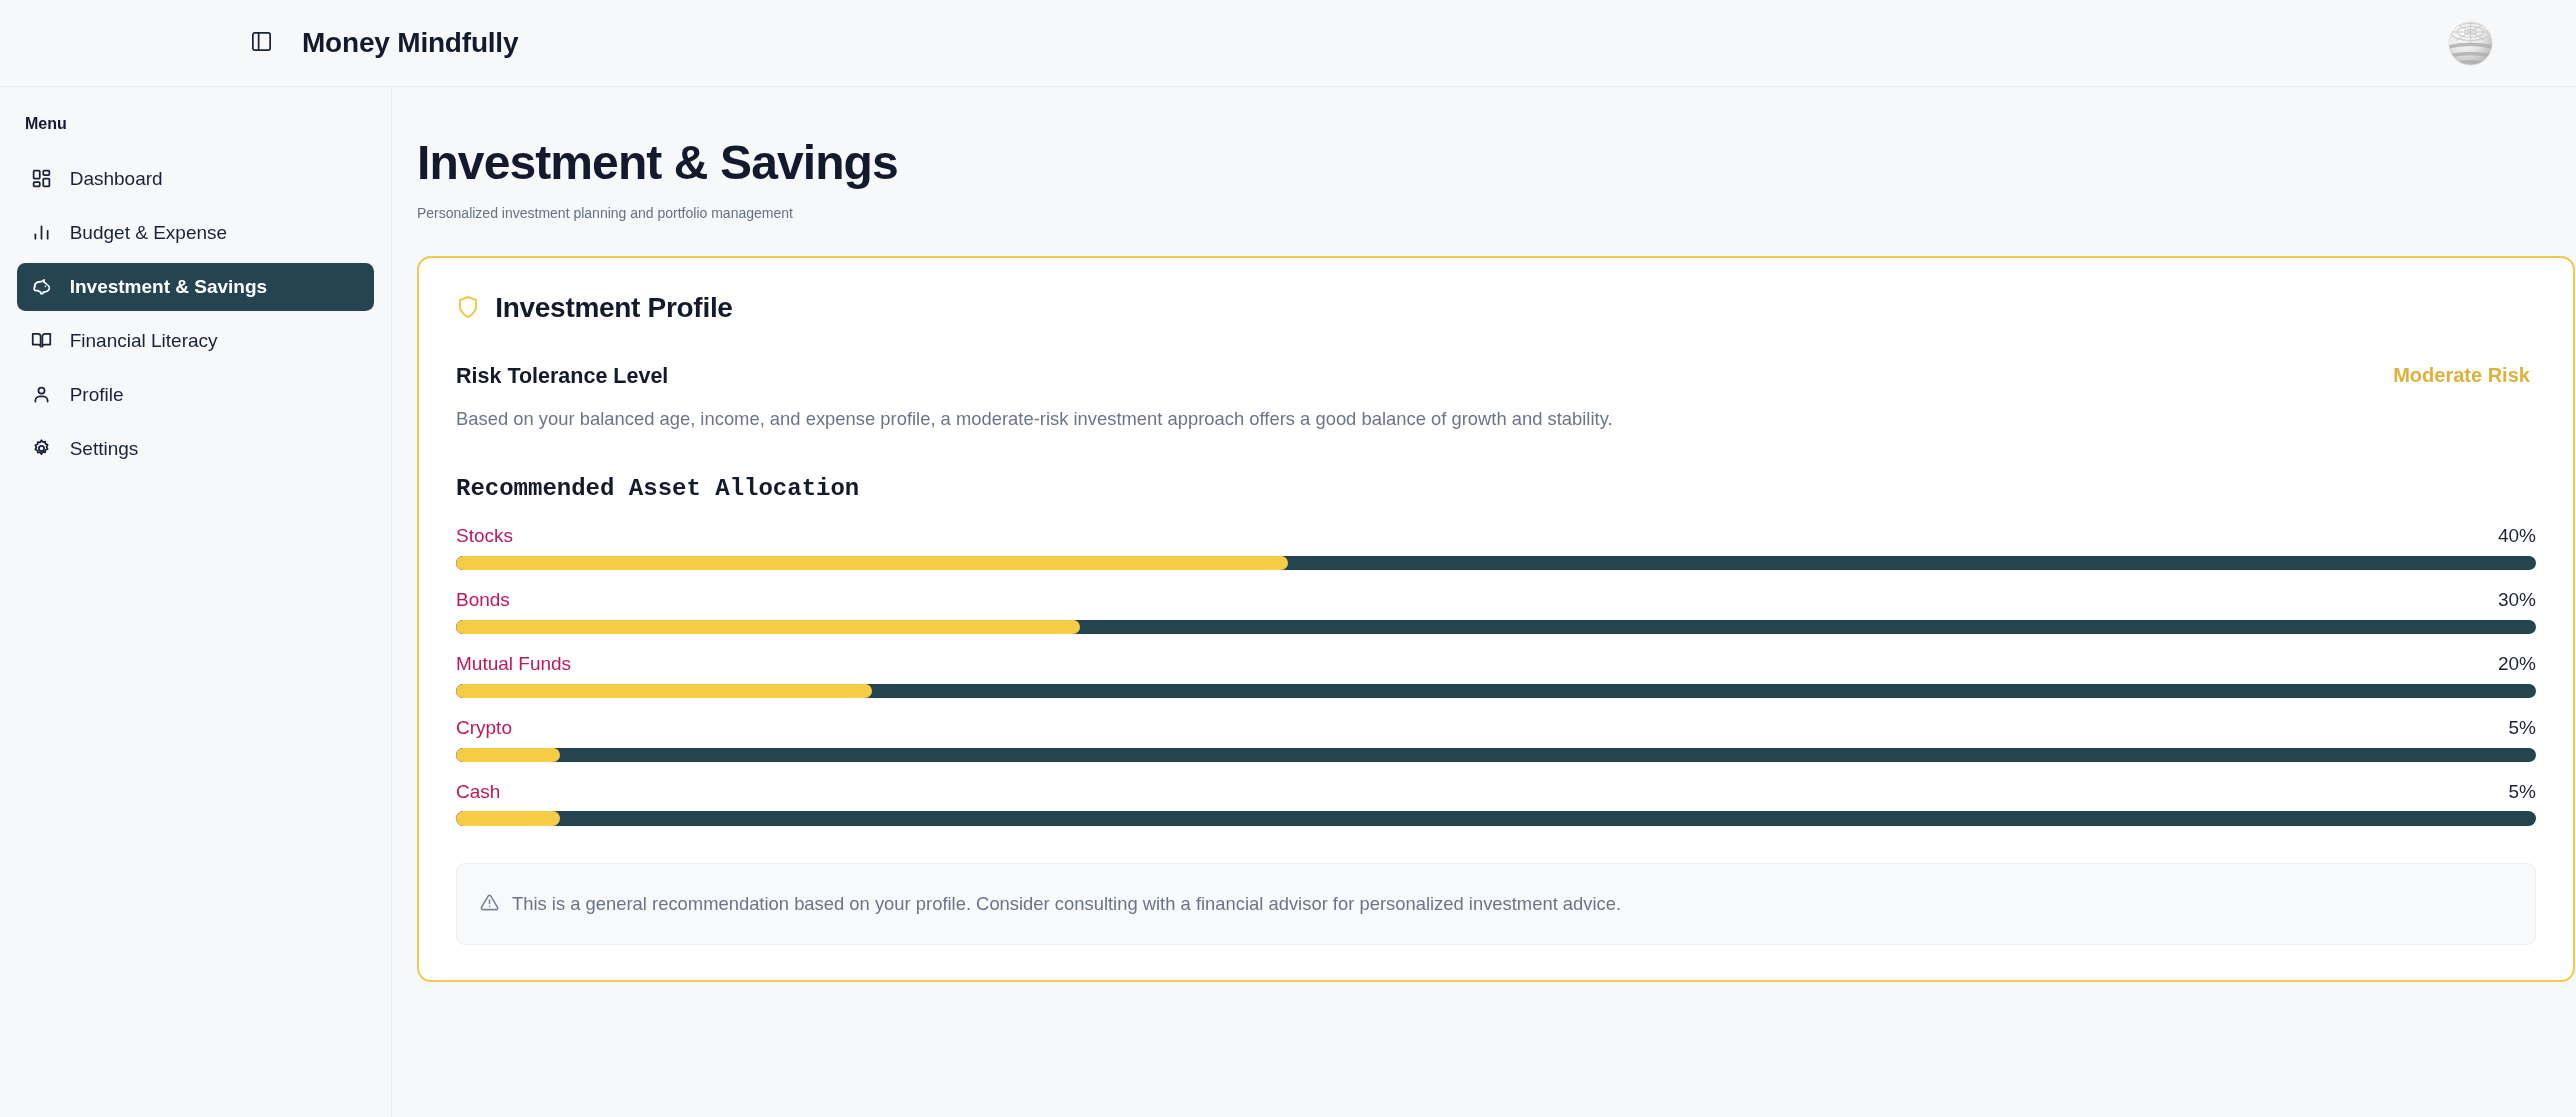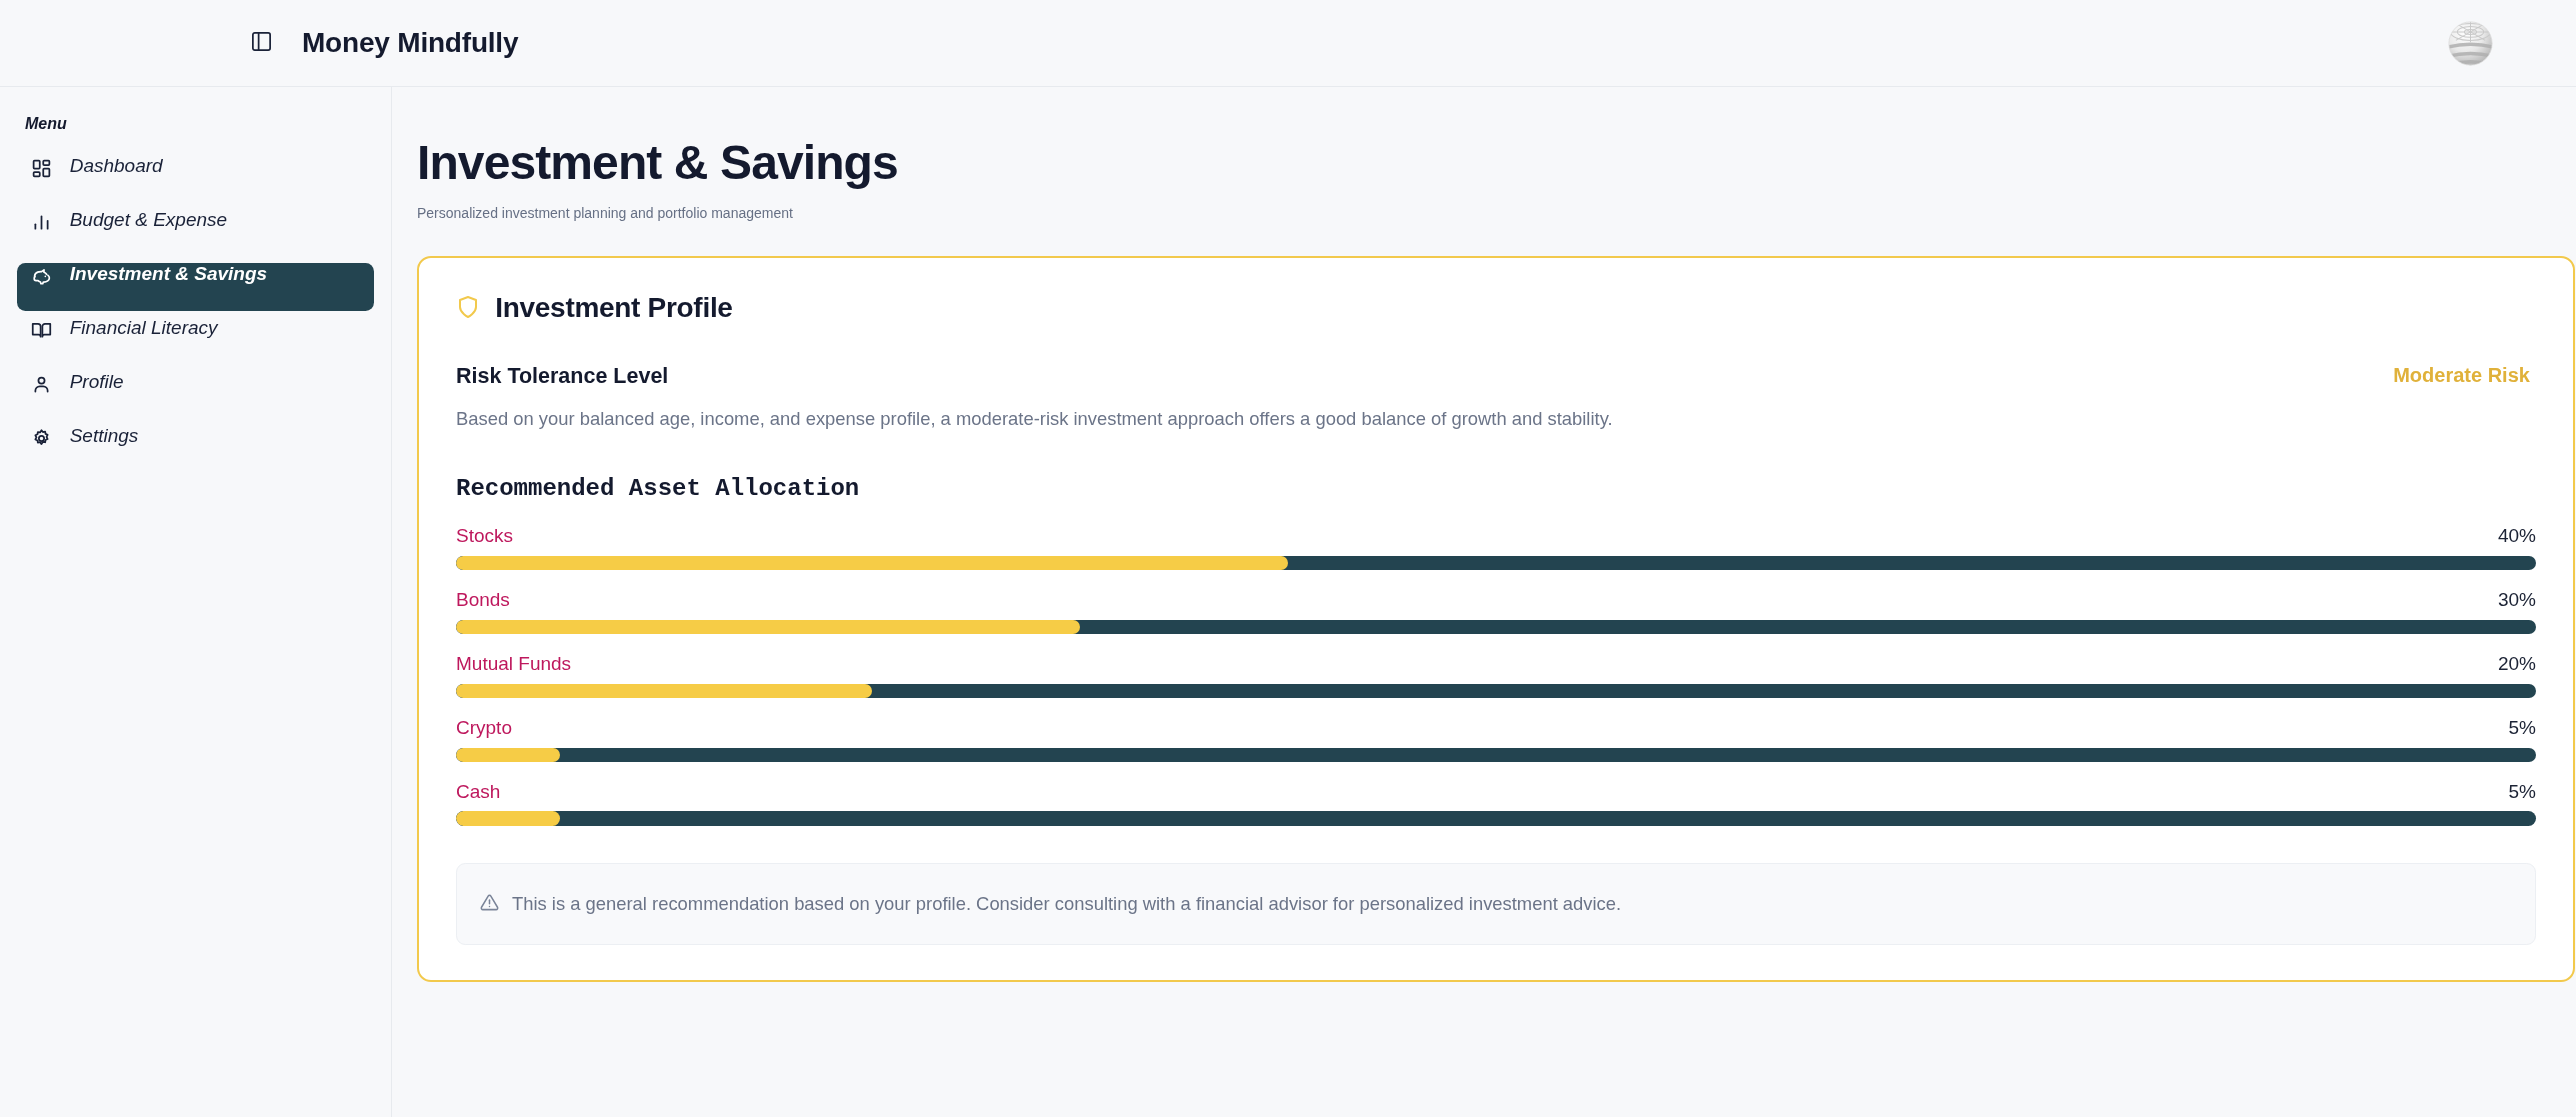--- a/index.html
+++ b/index.html
@@ -55,31 +55,30 @@
     background: #f7f8fa;
     border-right: 1.5px solid #e7eaee;
     padding-top: 28px;
   }
   .menu-label {
     font-size: 16px;
     font-weight: bold;
     color: #141a2e;
     padding-left: 25px;
     margin-bottom: 21.5px;
-    font-style: italic;
   }
   .nav-item {
     display: flex;
+    align-items: center;
     height: 48px;
     margin: 0 17px 6.1px 17px;
     padding-left: 10.7px;
     border-radius: 8.4px;
     cursor: pointer;
     color: #1a2238;
-    font-style: italic;
   }
   .nav-item .nav-icon {
     width: 28px; height: 28px;
     display: flex; align-items: center; justify-content: center;
     margin-right: 14px;
     flex: 0 0 auto;
   }
   .nav-item .nav-text {
     font-size: 19px;
     color: #1a2238;

